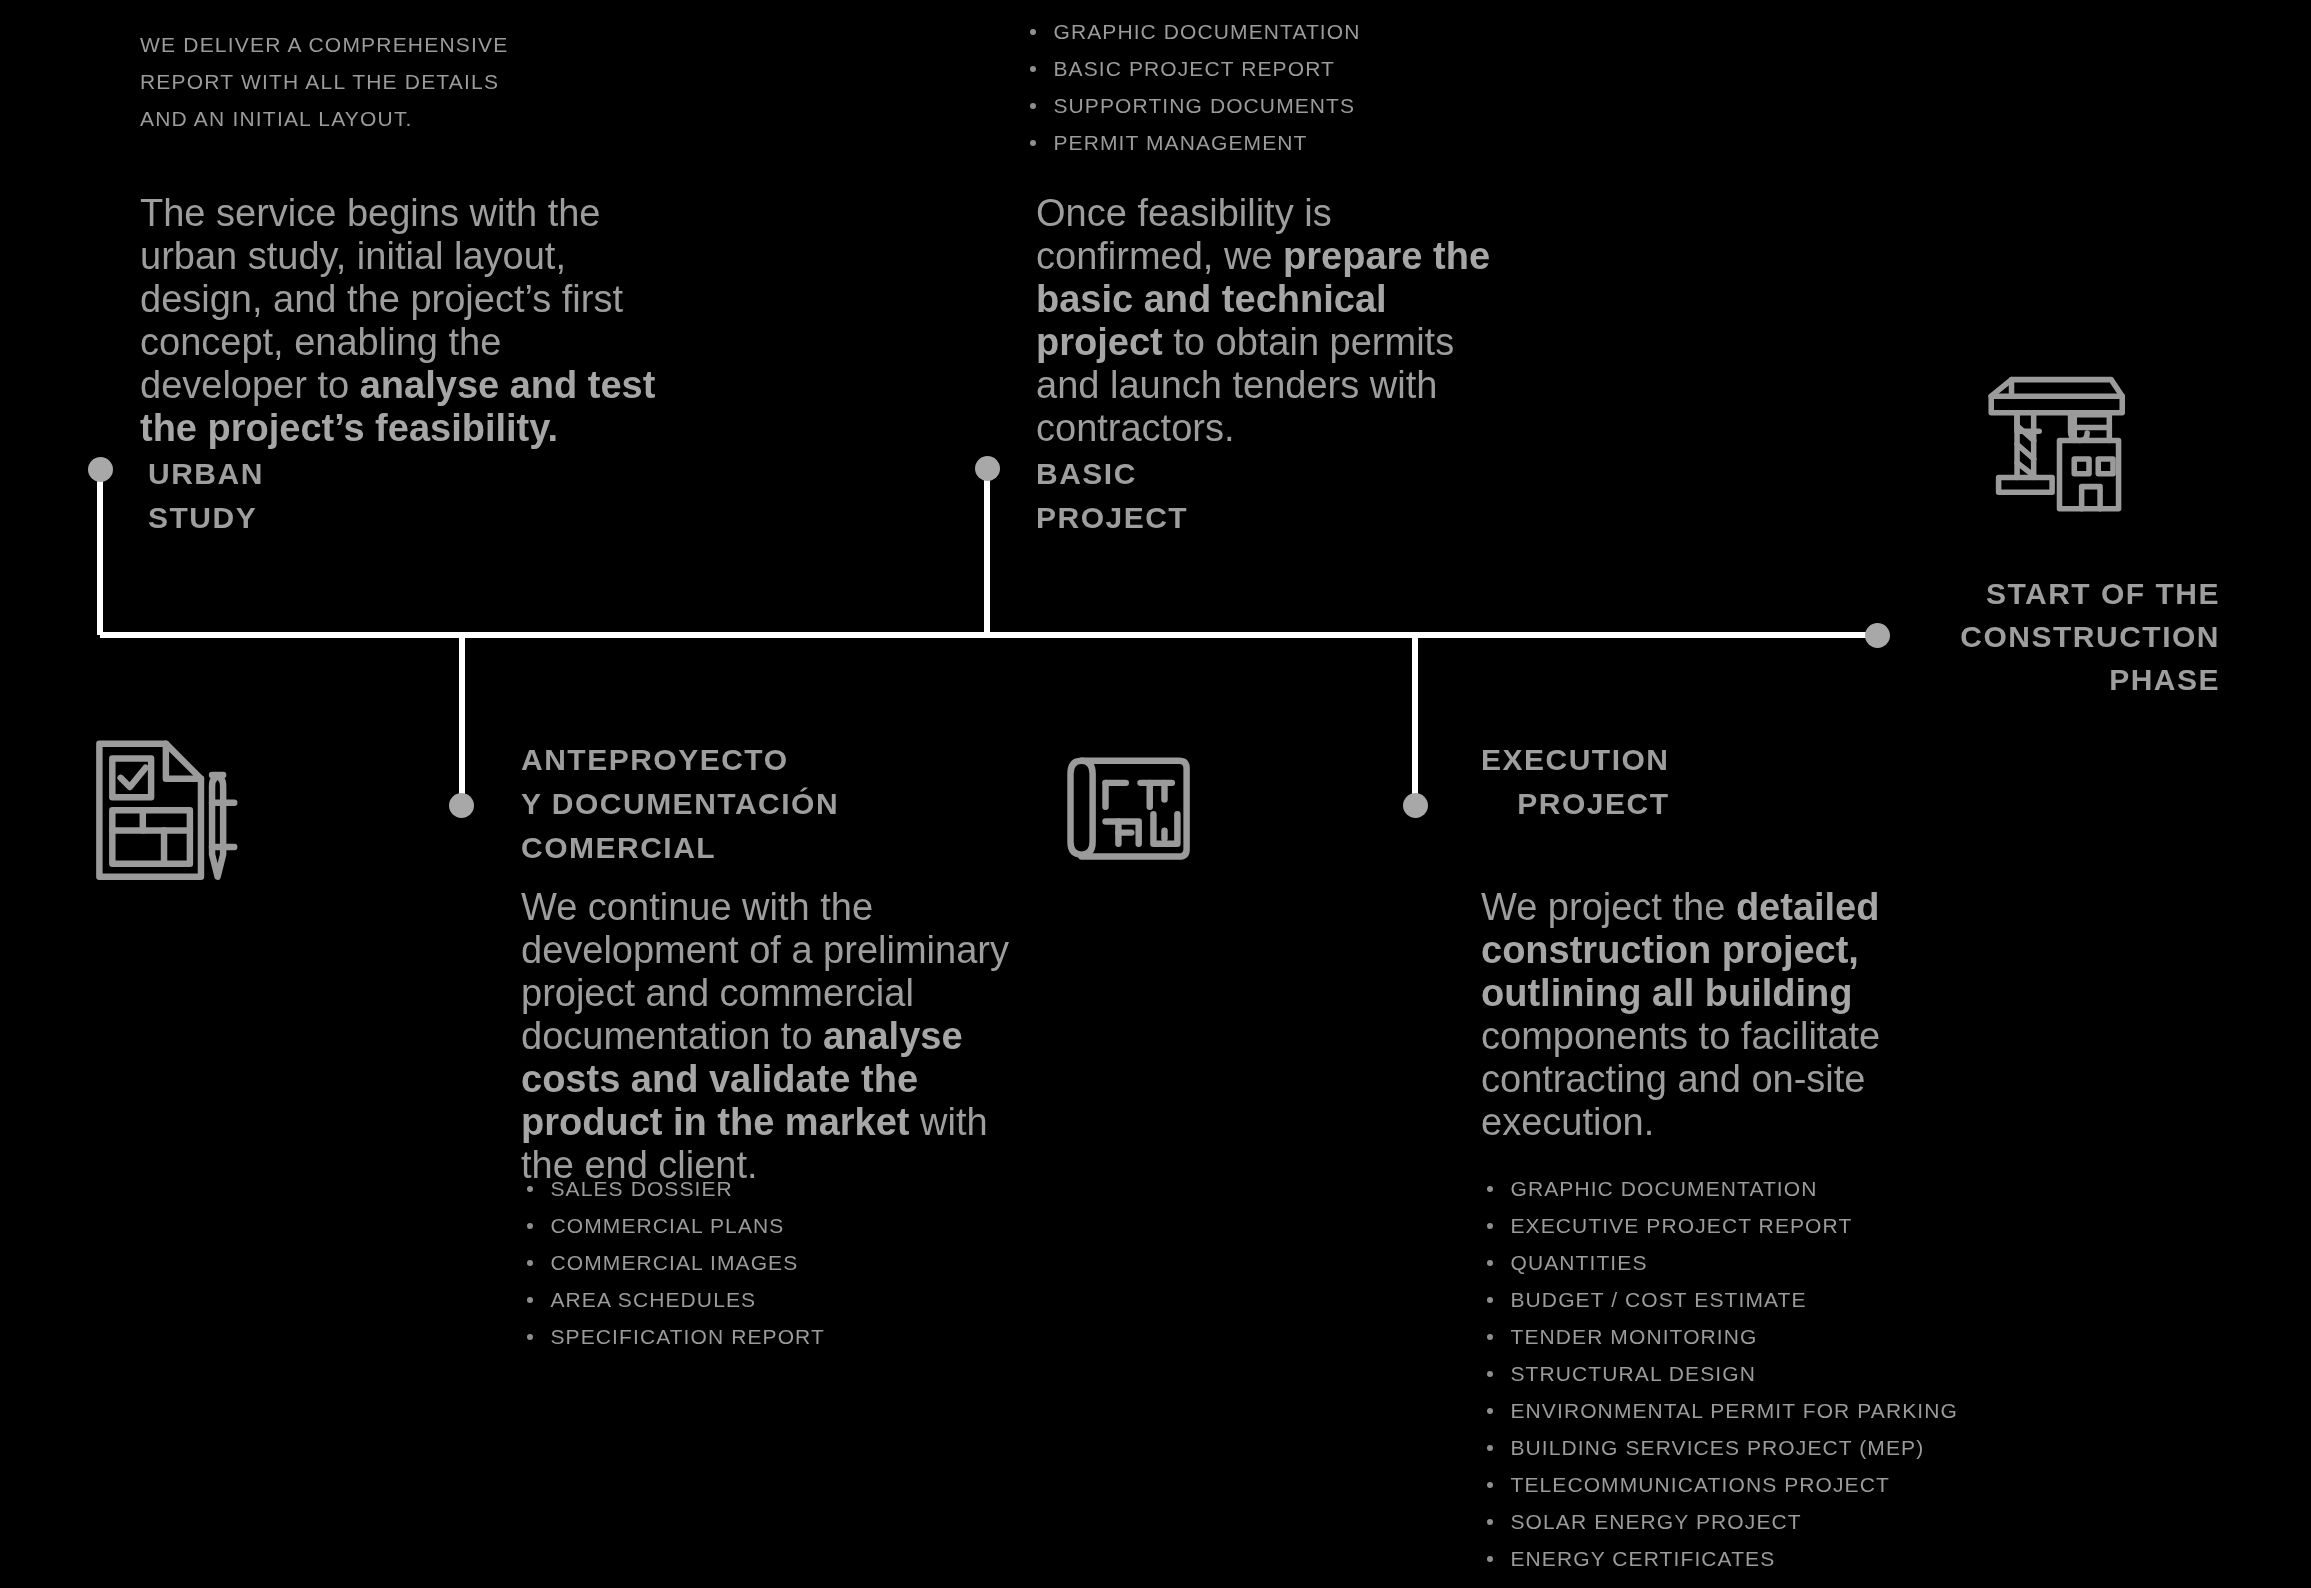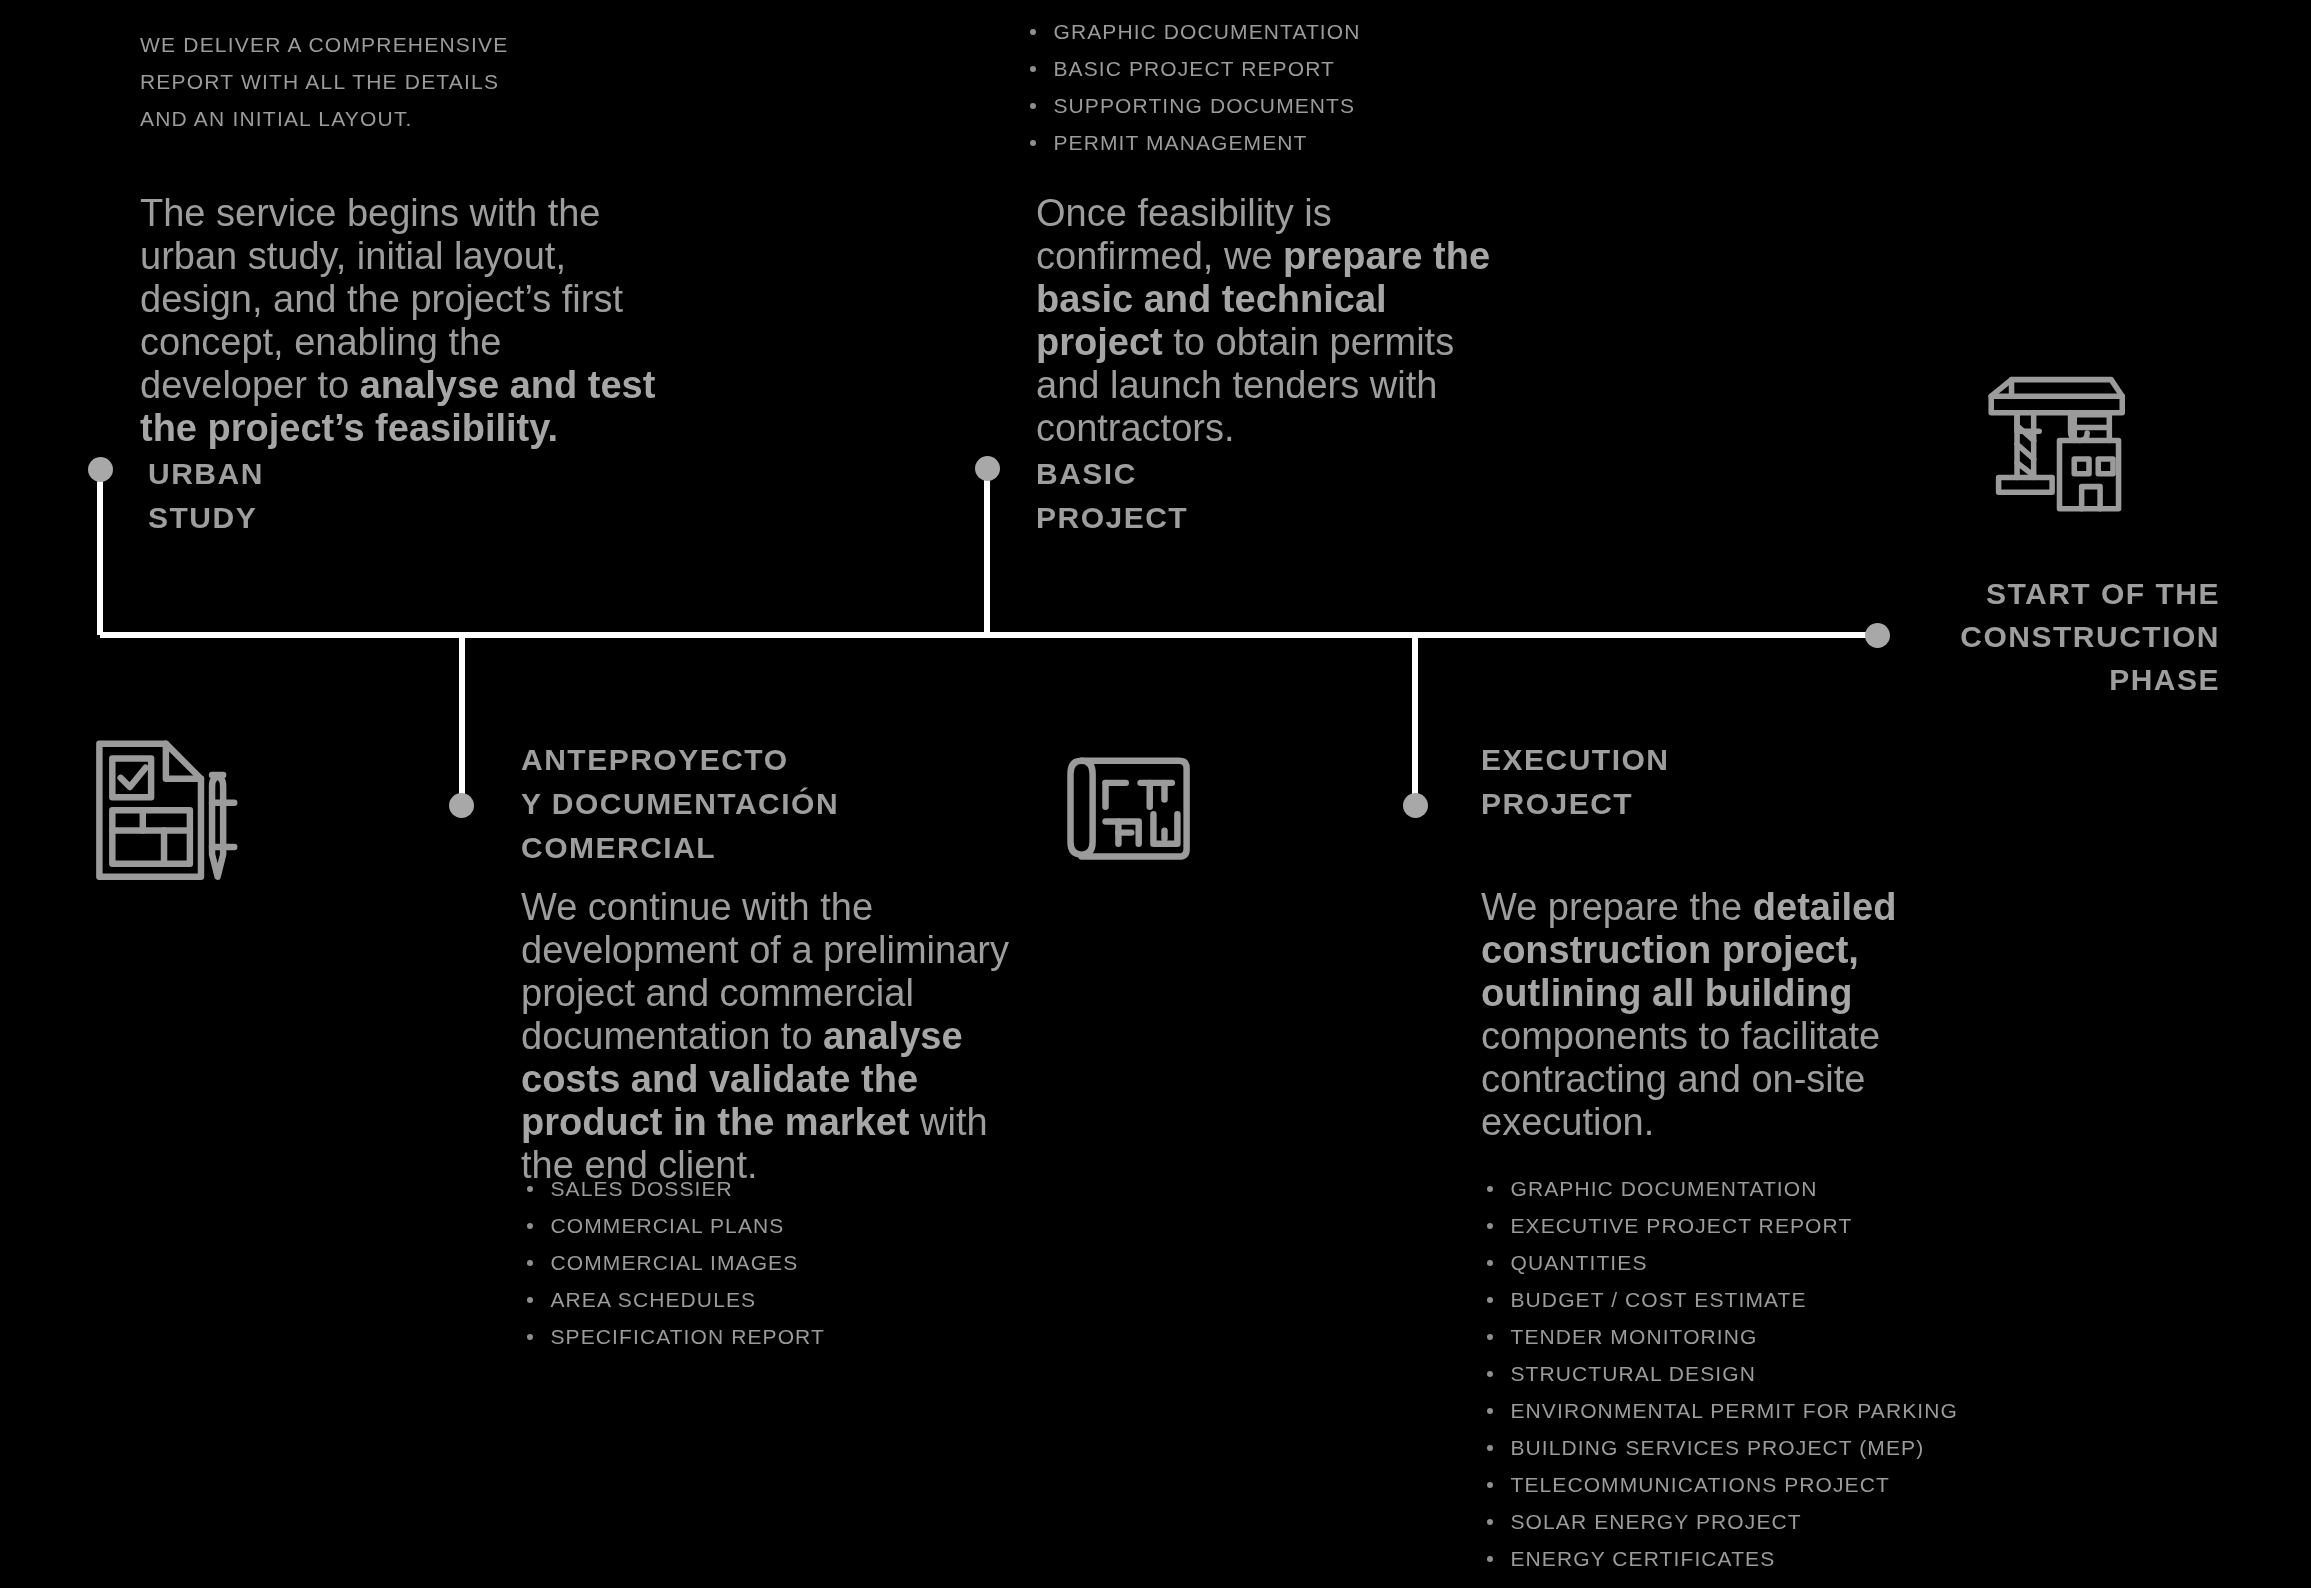--- a/index.html
+++ b/index.html
@@ -118,27 +118,27 @@
 </div>
 
 <ul class="blist abs" style="left:521px;top:1170px;">
   <li>SALES DOSSIER</li>
   <li>COMMERCIAL PLANS</li>
   <li>COMMERCIAL IMAGES</li>
   <li>AREA SCHEDULES</li>
   <li>SPECIFICATION REPORT</li>
 </ul>
 
-<div class="abs phase-title" style="left:1481px;top:738px;">
+<div class="abs phase-title" style="left:1481px;top:738px;text-align:right;">
   <div>EXECUTION</div>
   <div>PROJECT</div>
 </div>
 
 <div class="abs para" style="left:1481px;top:886px;width:471px;">
-  <span>We prepare the </span><b>detailed construction project, outlining all building</b><span> components to facilitate contracting and on-site execution.</span>
+  <span>We project the </span><b>detailed construction project, outlining all building</b><span> components to facilitate contracting and on-site execution.</span>
 </div>
 
 <ul class="blist abs" style="left:1481px;top:1170px;">
   <li>GRAPHIC DOCUMENTATION</li>
   <li>EXECUTIVE PROJECT REPORT</li>
   <li>QUANTITIES</li>
   <li>BUDGET / COST ESTIMATE</li>
   <li>TENDER MONITORING</li>
   <li>STRUCTURAL DESIGN</li>
   <li>ENVIRONMENTAL PERMIT FOR PARKING</li>

